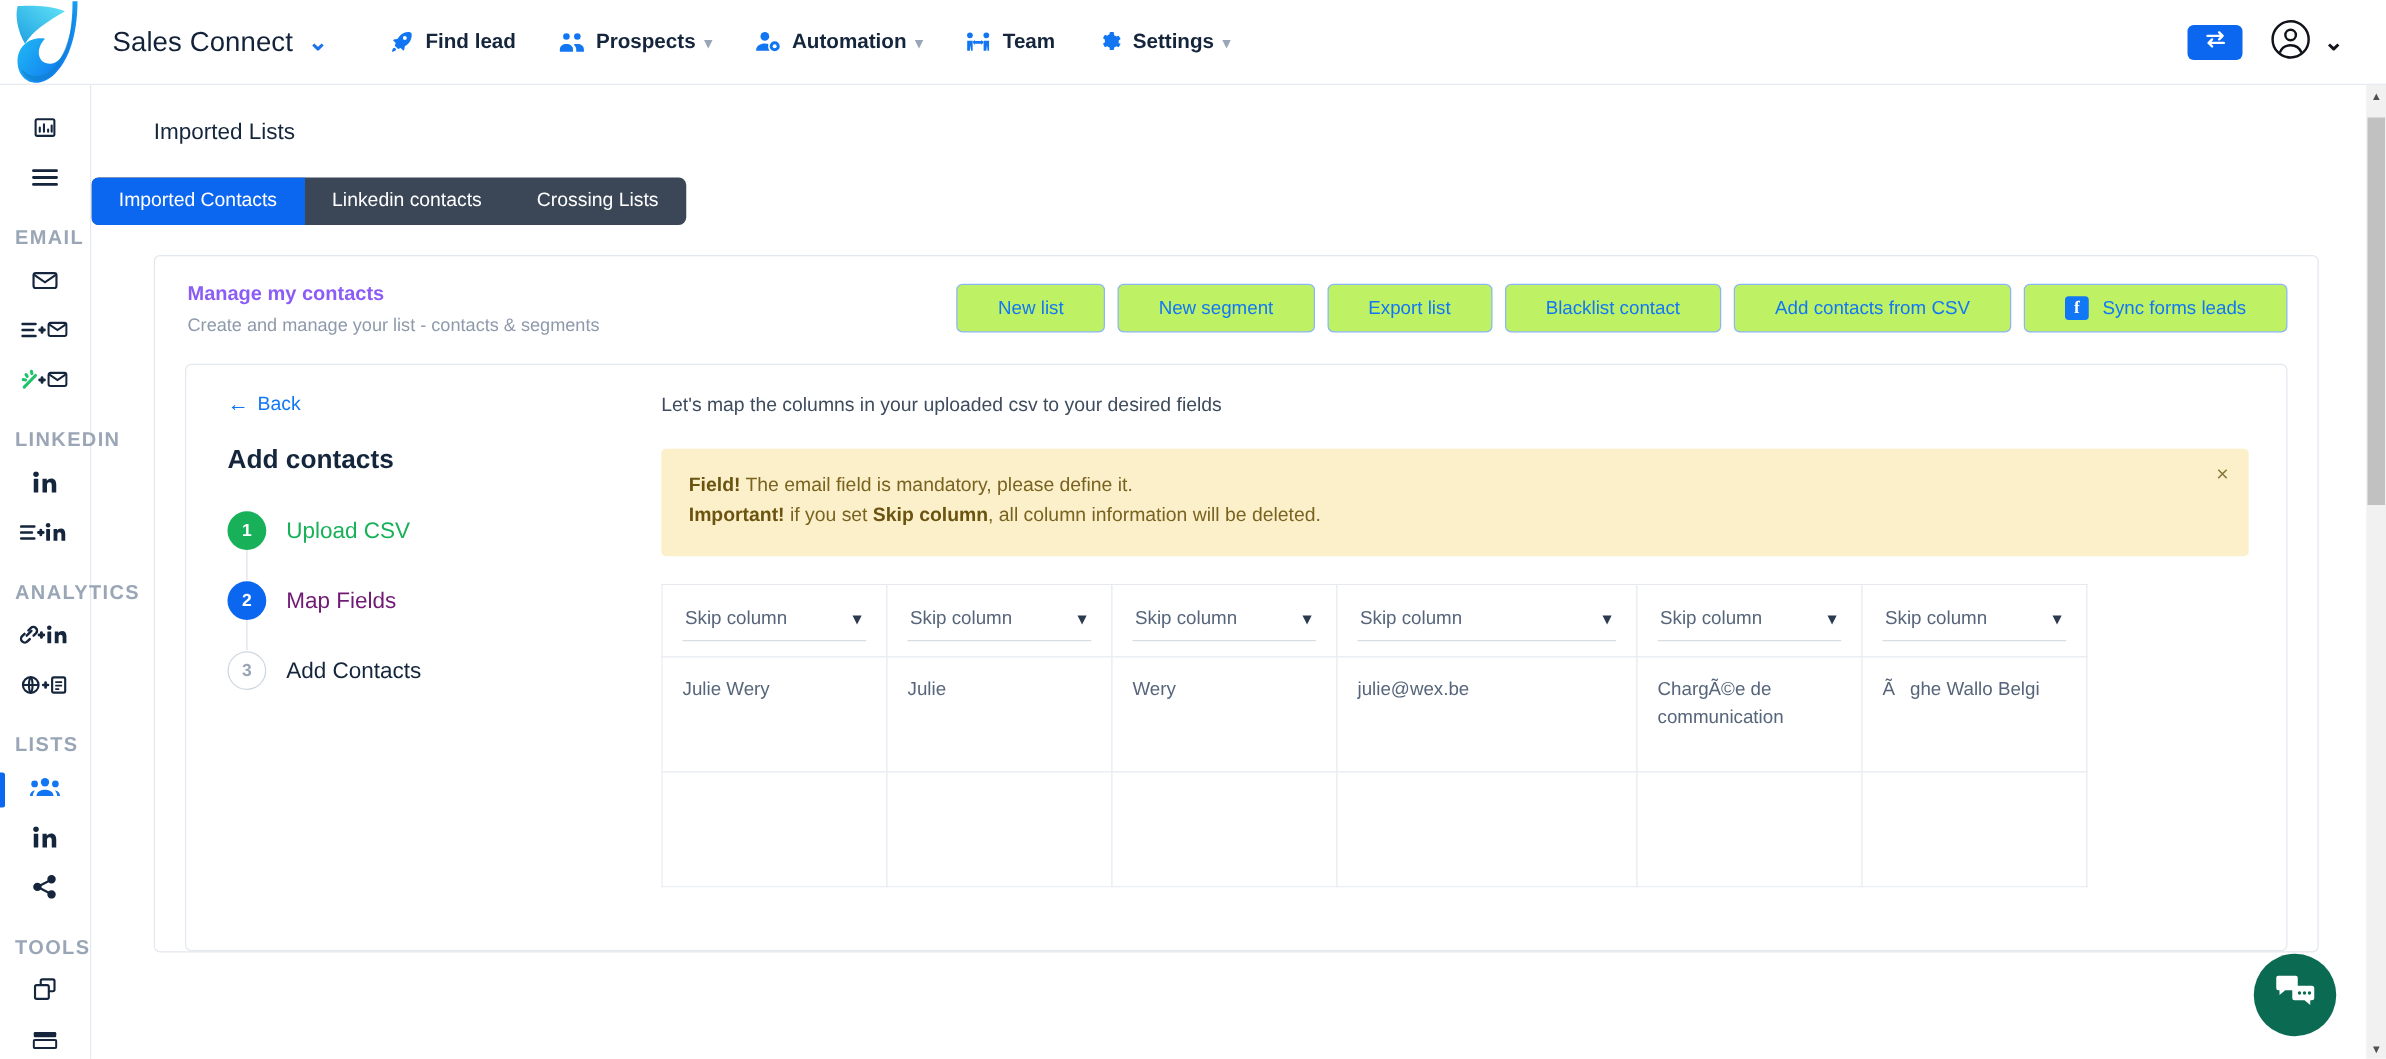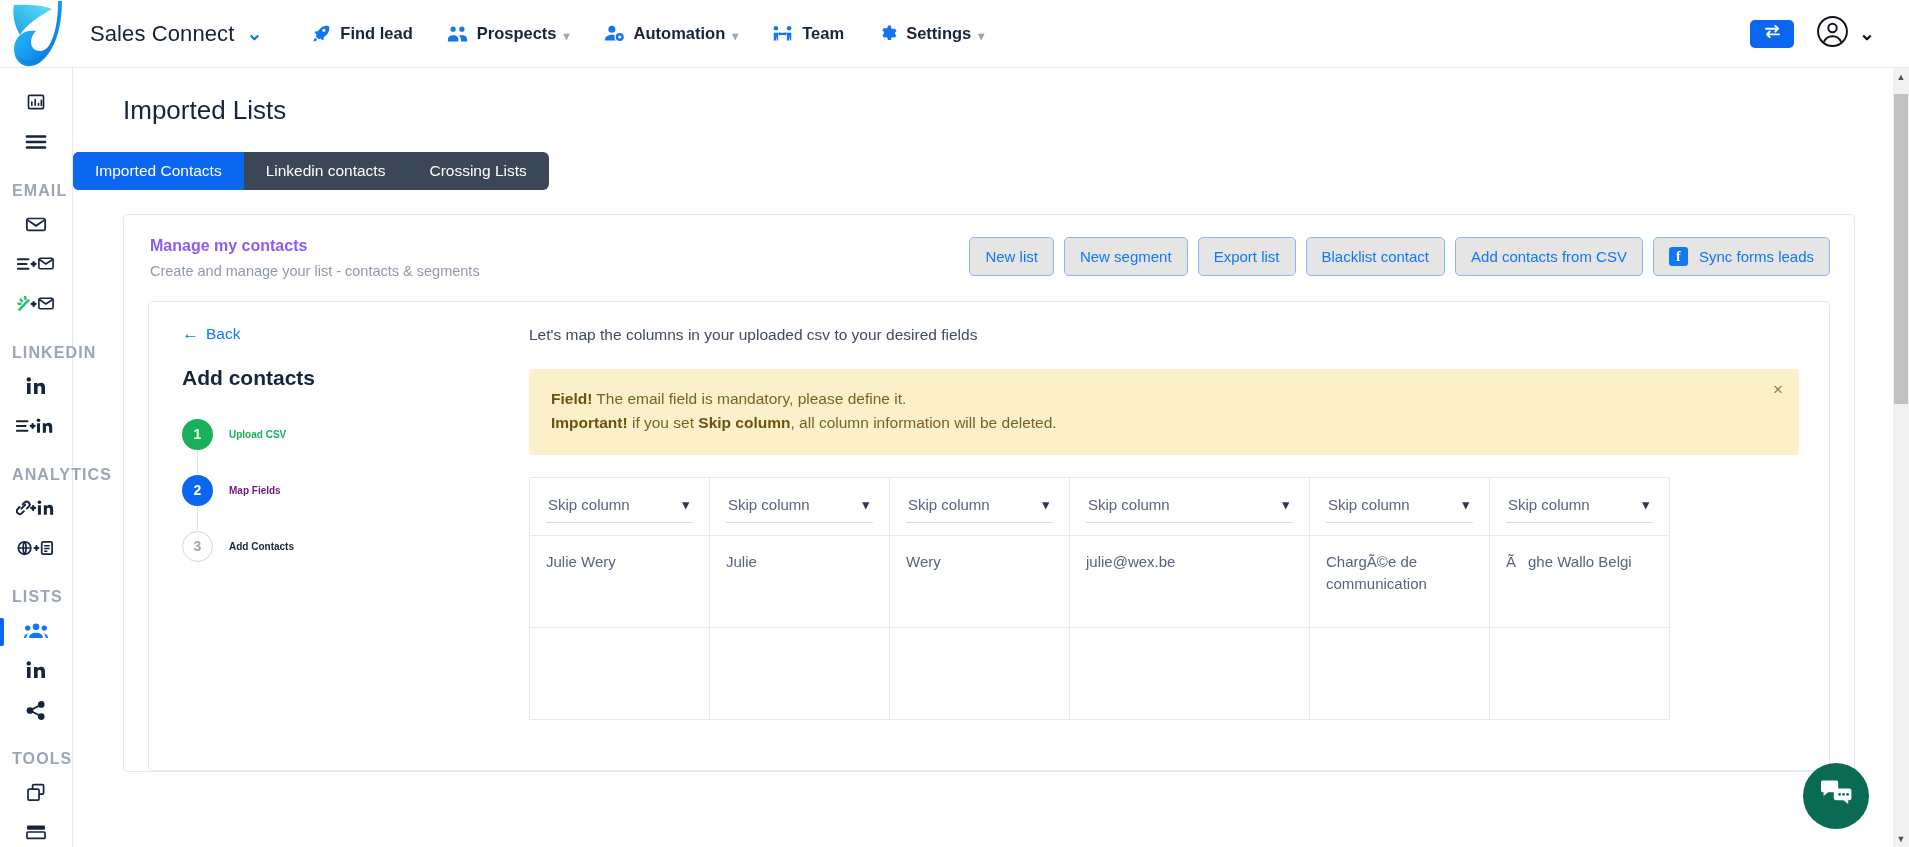--- a/index.html
+++ b/index.html
@@ -23,21 +23,21 @@
     width: 88px; height: 68px; display: flex; align-items: center; justify-content: center;
     position: relative; overflow: visible;
   }
   .brand-name {
     font-size: 22px; font-weight: 400; color: #132239; letter-spacing: .1px;
     margin-left: 2px;
   }
   .brand-caret { margin-left: 12px; color: #1a73e8; font-size: 19px; font-weight: 700; }
   .navitems { display: flex; align-items: center; margin-left: 50px; gap: 34px; }
   .navitem {
-    display: flex; align-items: flex-end; gap: 9px;
+    display: flex; align-items: center; gap: 9px;
     font-size: 16.5px; font-weight: 700; color: #14253c; cursor: pointer;
     white-space: nowrap;
   }
   .navitem .nicon { color: #1276f2; display: flex; align-items: center; }
   .navitem .ncaret { color: #9aa6b6; font-size: 12px; font-weight: 700; margin-left: -2px; }
   .topright { margin-left: auto; display: flex; align-items: center; gap: 22px; padding-right: 34px; }
   .swap-btn {
     width: 44px; height: 28px; background: #0b66f0; border-radius: 5px;
     display: flex; align-items: center; justify-content: center; cursor: pointer;
   }
@@ -61,21 +61,21 @@
     font-size: 16px; letter-spacing: 1.1px; color: #9aa6b6; font-weight: 700;
     padding: 18px 0 6px 12px;
   }
   .sv-blue { color: #1276f2; }
 
   
   .content {
     position: absolute; top: 68px; left: 73px; width: 1822px; height: 779px;
     background: #fff; overflow: hidden;
   }
-  .page-title { font-size: 26px; font-weight: 400; color: #14253c; padding: 27px 0 0 50px; }
+  .page-title { font-size: 18px; font-weight: 400; color: #14253c; padding: 27px 0 0 50px; }
 
   
   .tabs-row { display: flex; justify-content: flex-start; margin-top: 26px; }
   .tabs {
     display: flex; border-radius: 6px; overflow: hidden; background: #3b4757;
   }
   .tab {
     padding: 0 22px; height: 38px; display: flex; align-items: center;
     font-size: 15.5px; color: #ffffff; cursor: pointer; white-space: nowrap;
   }
@@ -85,21 +85,21 @@
   .card {
     margin: 24px 40px 0 50px; border: 1px solid #e3e8ee; border-radius: 5px;
     background: #fff; padding: 0;
   }
   .card-head { display: flex; align-items: flex-start; padding: 22px 24px 22px 26px; }
   .ch-title { font-size: 16px; font-weight: 700; color: #8b5cf6; }
   .ch-sub { font-size: 14.5px; color: #8e9aab; margin-top: 8px; }
   .ch-actions { margin-left: auto; display: flex; gap: 10px; align-items: center; }
   .obtn {
     border: 1px solid #8ab6f5; border-radius: 5px; color: #1277f5;
-    background: #e5e5e5; font-size: 15px; height: 39px; padding: 0 15px;
+    background: #bef264; font-size: 15px; height: 39px; padding: 0 32px;
     display: flex; align-items: center; gap: 11px; cursor: pointer; white-space: nowrap;
     font-family: "Liberation Sans", sans-serif;
   }
   .fb-badge {
     width: 19px; height: 19px; background: #1277f5; border-radius: 3px;
     color: #fff; font-size: 14px; font-weight: 700; line-height: 19px; text-align: center;
     font-family: "Liberation Serif", serif;
   }
 
   
@@ -116,21 +116,21 @@
   .steps { margin-top: 16px; }
   .step { display: flex; align-items: center; gap: 16px; position: relative; height: 56px; }
   .bub {
     width: 31px; height: 31px; border-radius: 50%;
     display: flex; align-items: center; justify-content: center;
     font-size: 14px; font-weight: 700; flex: 0 0 auto;
   }
   .bub.done { background: #18b15a; color: #fff; }
   .bub.cur  { background: #0b66f0; color: #fff; }
   .bub.todo { background: #fff; color: #9aa6b6; border: 1.5px solid #cfd7e1; }
-  .step-lbl { font-size: 10px; font-weight: 700; }
+  .step-lbl { font-size: 18px; font-weight: 400; }
   .lbl-done { color: #18b15a; }
   .lbl-cur  { color: #701a75; }
   .lbl-todo { color: #14253c; }
   .connector {
     position: absolute; left: 15px; top: 44px; width: 1px; height: 24px; background: #dde3ea;
   }
 
   .mapper { flex: 1; padding: 24px 30px 0 20px; }
   .intro { font-size: 15.5px; color: #3e4c5e; }
   .warn {

